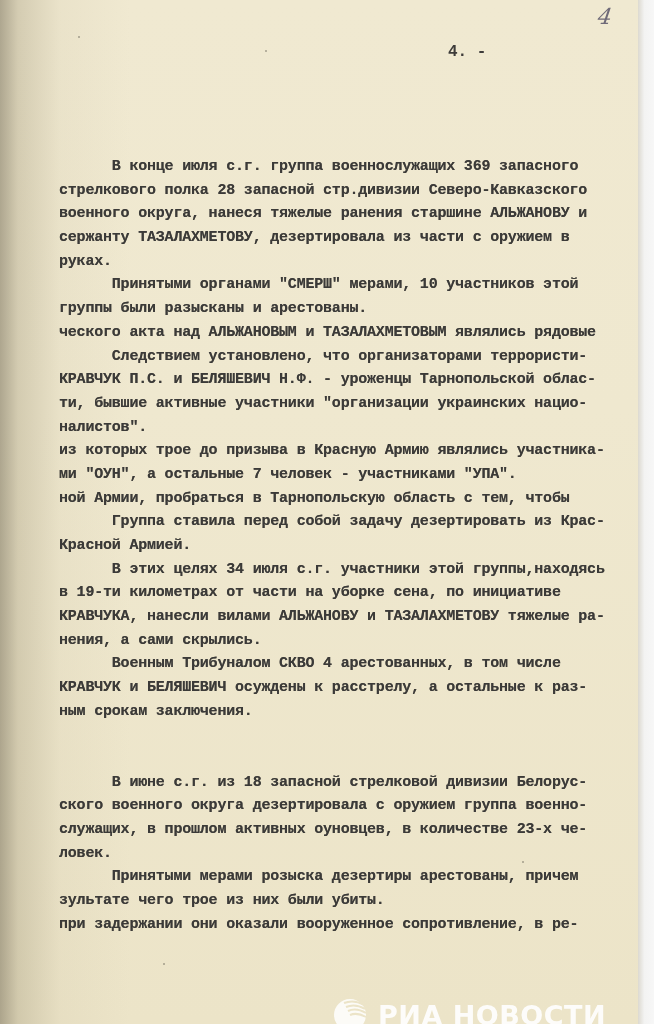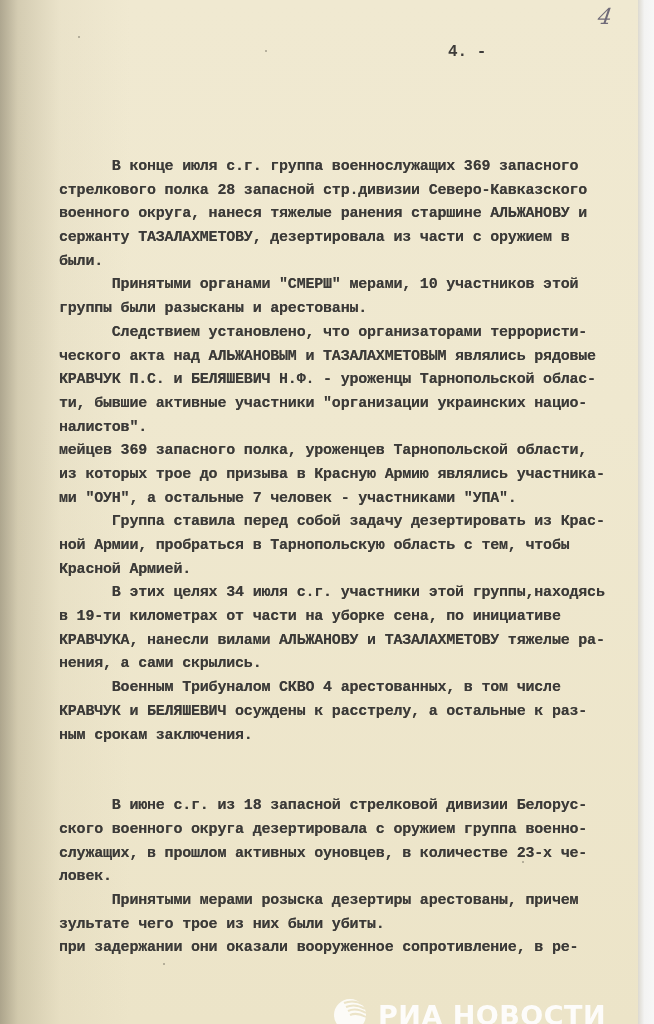--- a/index.html
+++ b/index.html
@@ -102,45 +102,44 @@
   <div class="archive-number">4</div>
   <div class="page-number">4. -</div>
 
   <div class="text">
 
     <div class="paragraph">
       <div class="line">      В конце июля с.г. группа военнослужащих 369 запасного</div>
       <div class="line">стрелкового полка 28 запасной стр.дивизии Северо-Кавказского</div>
       <div class="line">военного округа, нанеся тяжелые ранения старшине АЛЬЖАНОВУ и</div>
       <div class="line">сержанту ТАЗАЛАХМЕТОВУ, дезертировала из части с оружием в</div>
-      <div class="line">были.</div>
+      <div class="line">руках.</div>
     </div>
 
     <div class="paragraph">
       <div class="line">      Принятыми органами "СМЕРШ" мерами, 10 участников этой</div>
       <div class="line">группы были разысканы и арестованы.</div>
     </div>
 
     <div class="paragraph">
+      <div class="line">ческого акта над АЛЬЖАНОВЫМ и ТАЗАЛАХМЕТОВЫМ являлись рядовые</div>
       <div class="line">      Следствием установлено, что организаторами террористи-</div>
-      <div class="line">ческого акта над АЛЬЖАНОВЫМ и ТАЗАЛАХМЕТОВЫМ являлись рядовые</div>
       <div class="line">КРАВЧУК П.С. и БЕЛЯШЕВИЧ Н.Ф. - уроженцы Тарнопольской облас-</div>
       <div class="line">ти, бывшие активные участники "организации украинских нацио-</div>
       <div class="line">налистов".</div>
     </div>
 
     <div class="paragraph">
-      <div class="line">мейцев 369 запасного полка, уроженцев Тарнопольской области,</div>
       <div class="line">из которых трое до призыва в Красную Армию являлись участника-</div>
       <div class="line">ми "ОУН", а остальные 7 человек - участниками "УПА".</div>
     </div>
 
     <div class="paragraph">
+      <div class="line">ной Армии, пробраться в Тарнопольскую область с тем, чтобы</div>
       <div class="line">      Группа ставила перед собой задачу дезертировать из Крас-</div>
-      <div class="line">ной Армии, пробраться в Тарнопольскую область с тем, чтобы</div>
       <div class="line">Красной Армией.</div>
     </div>
 
     <div class="paragraph">
       <div class="line">      В этих целях 34 июля с.г. участники этой группы,находясь</div>
       <div class="line">в 19-ти километрах от части на уборке сена, по инициативе</div>
       <div class="line">КРАВЧУКА, нанесли вилами АЛЬЖАНОВУ и ТАЗАЛАХМЕТОВУ тяжелые ра-</div>
       <div class="line">нения, а сами скрылись.</div>
     </div>
 

